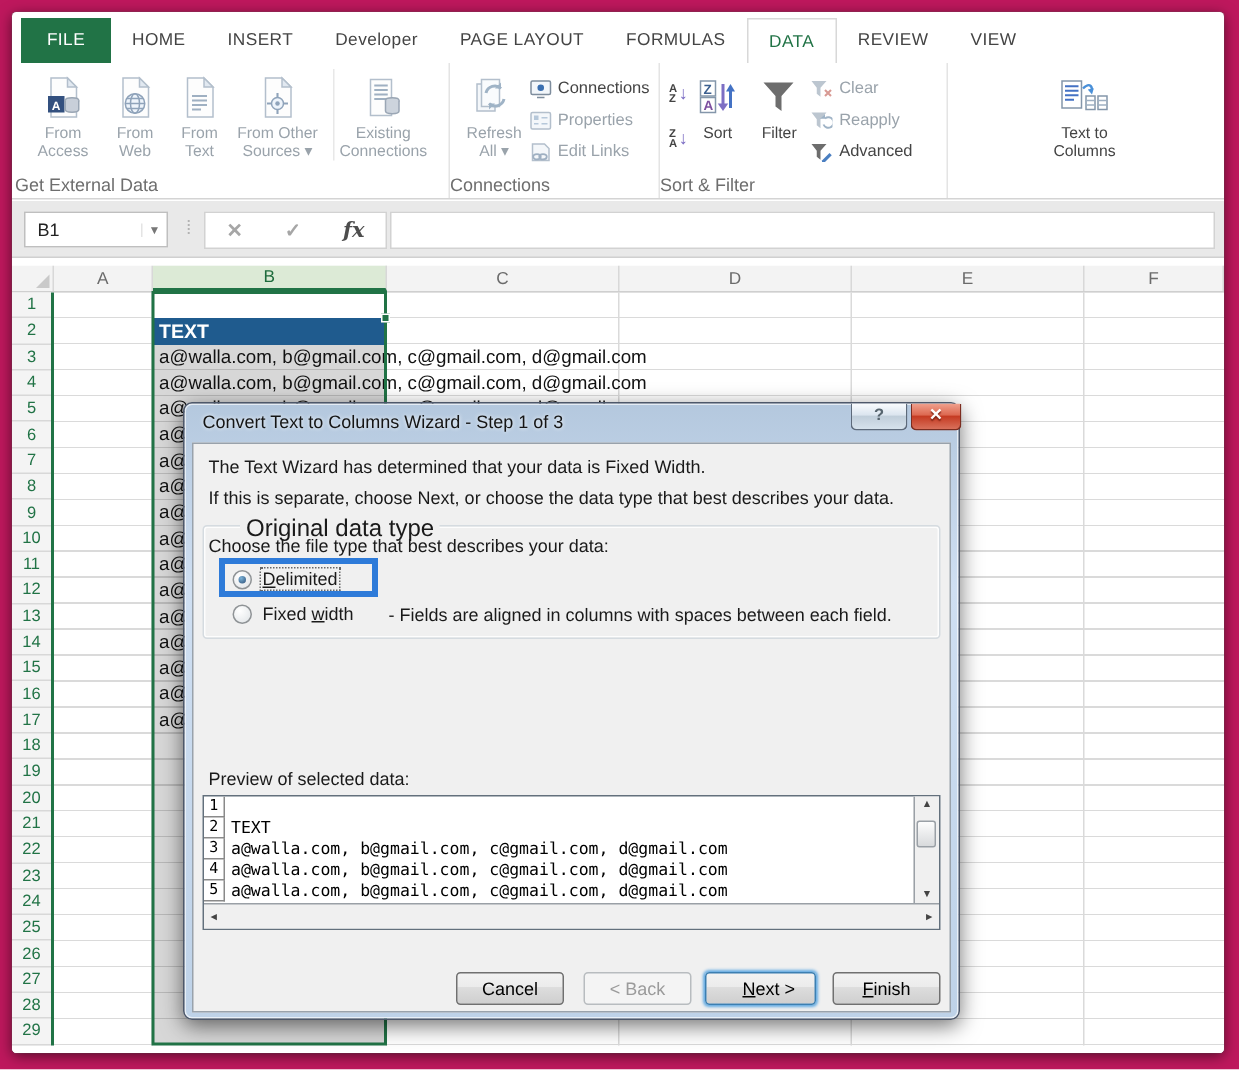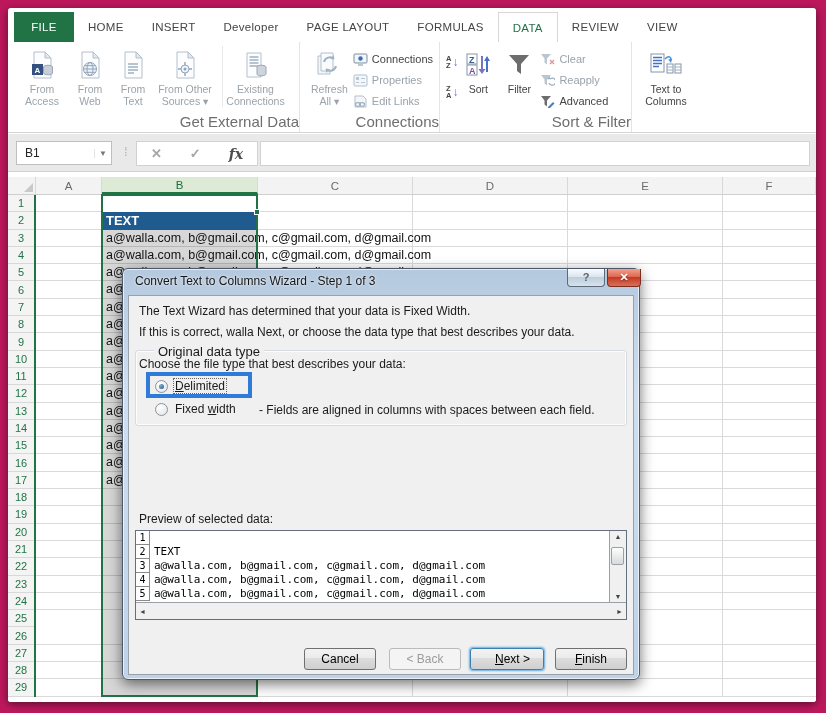--- a/index.html
+++ b/index.html
@@ -11,21 +11,21 @@
   
   .tabbar { position:absolute; left:6px; top:4px; right:0; height:30px; display:flex; align-items:stretch; }
   .tab { display:flex; align-items:center; padding:0 14px; font-size:11.5px; color:#444; letter-spacing:.3px; cursor:default; }
   .tab.file { background:#217346; color:#fff; width:60px; justify-content:center; }
   .tab.active { background:#fff; color:#217346; border:1px solid #d8d8d8; border-bottom:none; }
 
   
   .ribbon { position:absolute; left:0; top:34px; right:0; height:91px; border-bottom:1px solid #d4d4d4;
             display:flex; padding:0 2px; background:#fff; }
   .rgroup { position:relative; display:flex; align-items:flex-start; padding:4px 6px 16px 6px; border-right:1px solid #e4e4e4; }
-  .rgroup-label { position:absolute; left:0; right:0; bottom:2px; text-align:right; font-size:15px; color:#6e6e6e; }
+  .rgroup-label { position:absolute; left:0; right:0; bottom:2px; text-align:left; font-size:12px; color:#6e6e6e; }
   .bigbtn { display:flex; flex-direction:column; align-items:center; justify-content:flex-start; width:52px; padding-top:3px; }
   .bigbtn .ic { height:32px; display:flex; align-items:center; justify-content:center; }
   .bigbtn .lbl { font-size:10.5px; line-height:12px; color:#444; text-align:center; margin-top:2px; }
   .bigbtn.dim .lbl { color:#9aa3ab; }
   .smallcol { display:flex; flex-direction:column; justify-content:flex-start; gap:5px; padding-top:5px; }
   .smallbtn { display:flex; align-items:center; gap:4px; font-size:11px; color:#444; height:16px; }
   .smallbtn.dim { color:#9aa3ab; }
   .azbtn { display:flex; align-items:center; height:22px; }
   .azbtn .letters { display:flex; flex-direction:column; font-size:7.5px; font-weight:bold; color:#444; line-height:7px; }
   .azbtn .arr { color:#7d6fc4; font-size:12px; margin-left:1px; }
@@ -79,21 +79,21 @@
   .dlg-help { position:absolute; left:444px; top:0; width:38px; height:18px; border:1px solid #5d6a7a; border-top:none;
               border-radius:0 0 4px 4px; background:linear-gradient(#fafcfe, #dbe5ef 45%, #c0ceda 50%, #d6e2ec);
               color:#57656f; font-size:11px; font-weight:bold; text-align:center; line-height:17px; }
   .dlg-close { position:absolute; left:484px; top:0; width:34px; height:18px; border:1px solid #7c2d20; border-top:none;
                border-radius:0 0 4px 4px; background:linear-gradient(#f0a18e, #dd6951 45%, #c53b22 50%, #d8705b);
                color:#fff; font-size:11px; font-weight:bold; text-align:center; line-height:16px; text-shadow:0 1px 1px #7a1f10; }
   .dlg-client { position:absolute; left:5px; top:26px; width:506px; height:380px; background:#f0f0f0; border:1px solid #99a2ab; }
   .dlg-client .line { position:absolute; left:10px; font-size:12px; color:#1a1a1a; }
   .gbox { position:absolute; left:6px; top:54px; width:492px; height:76px; border:1px solid #d5dbe0;
           border-radius:3px; box-shadow:inset 0 0 0 1px #fdfdfd; }
-  .gbox-title { position:absolute; left:18px; top:-7px; background:#f0f0f0; padding:0 4px; font-size:13px; color:#1a1a1a; }
+  .gbox-title { position:absolute; left:24px; top:-7px; background:#f0f0f0; padding:0 4px; font-size:16px; color:#1a1a1a; }
   .radio { width:13px; height:13px; border-radius:50%; border:1px solid #8f9396; background:radial-gradient(circle at 35% 30%, #fff, #dfe3e6); position:relative; }
   .radio.checked::after { content:''; position:absolute; left:3px; top:3px; width:5px; height:5px; border-radius:50%;
                           background:radial-gradient(circle at 35% 30%, #7ab2d8, #2d4f77); }
   .radio-row { position:absolute; display:flex; align-items:flex-end; font-size:12px; color:#1a1a1a; }
   .radio-label { margin-left:6px; outline:1px dotted #666; outline-offset:0; padding:0 1px; }
   .radio-label.nofocus { outline:none; }
   .radio-desc { position:absolute; font-size:12px; color:#1a1a1a; }
   .annotate { position:absolute; left:17px; top:76px; width:106px; height:26px; border:4px solid #2e7bd9; }
   .u { text-decoration:underline; }
 
@@ -314,21 +314,21 @@
                   <path d="M1 1h10l-4 4.5v6L4.5 9.5v-4z" fill="#6d6d6d"></path>
                   <path d="M8 12l5-5 1.5 1.5-5 5H8z" fill="#4a7fc1"></path>
                 </svg>
             </span>
             <span>Advanced</span>
           </div>
         </div>
         <div class="rgroup-label">Sort &amp; Filter</div>
       </div>
 
-      <div class="rgroup" style="flex:1; border-right:none; justify-content:space-between; gap:4px;">
+      <div class="rgroup" style="flex:1; border-right:none; justify-content:center; gap:4px;">
         <div class="bigbtn" style="width:56px">
           <span class="ic">
             <svg width="32" height="28" viewBox="0 0 32 28">
                 <rect x="1" y="3" width="13" height="18" fill="#fff" stroke="#8496aa"></rect>
                 <path d="M3 6.5h9M3 9.5h9M3 12.5h9M3 15.5h6" stroke="#4472c4" stroke-width="1.3"></path>
                 <path d="M15 8c4-4 6-2 6 1" fill="none" stroke="#4a90d9" stroke-width="1.6"></path>
                 <path d="M21 12l-2.8-3.4 4-.8z" fill="#4a90d9"></path>
                 <rect x="17" y="13" width="6" height="9" fill="#fff" stroke="#8496aa"></rect>
                 <rect x="25" y="13" width="6" height="9" fill="#fff" stroke="#8496aa"></rect>
                 <path d="M17 16h6M25 16h6M17 19h6M25 19h6" stroke="#9fb0c2"></path>
@@ -431,21 +431,21 @@
       <div class="fillhandle"></div>
     </div>
 
     <div class="dialog">
       <div class="dlg-title">Convert Text to Columns Wizard - Step 1 of 3</div>
       <div class="dlg-help">?</div>
       <div class="dlg-close">✕</div>
 
       <div class="dlg-client">
         <div class="line" style="top:8px">The Text Wizard has determined that your data is Fixed Width.</div>
-        <div class="line" style="top:29px">If this is correct, walla Next, or choose the data type that best describes your data.</div>
+        <div class="line" style="top:29px">If this is separate, choose Next, or choose the data type that best describes your data.</div>
 
         <div class="gbox">
           <div class="gbox-title">Original data type</div>
         </div>
         <div class="line" style="top:61px">Choose the file type that best describes your data:</div>
 
         <div class="radio-row" style="left:26px; top:83px;">
           <span class="radio checked"></span>
           <span class="radio-label"><span class="u">D</span><span>elimited</span></span>
         </div>

